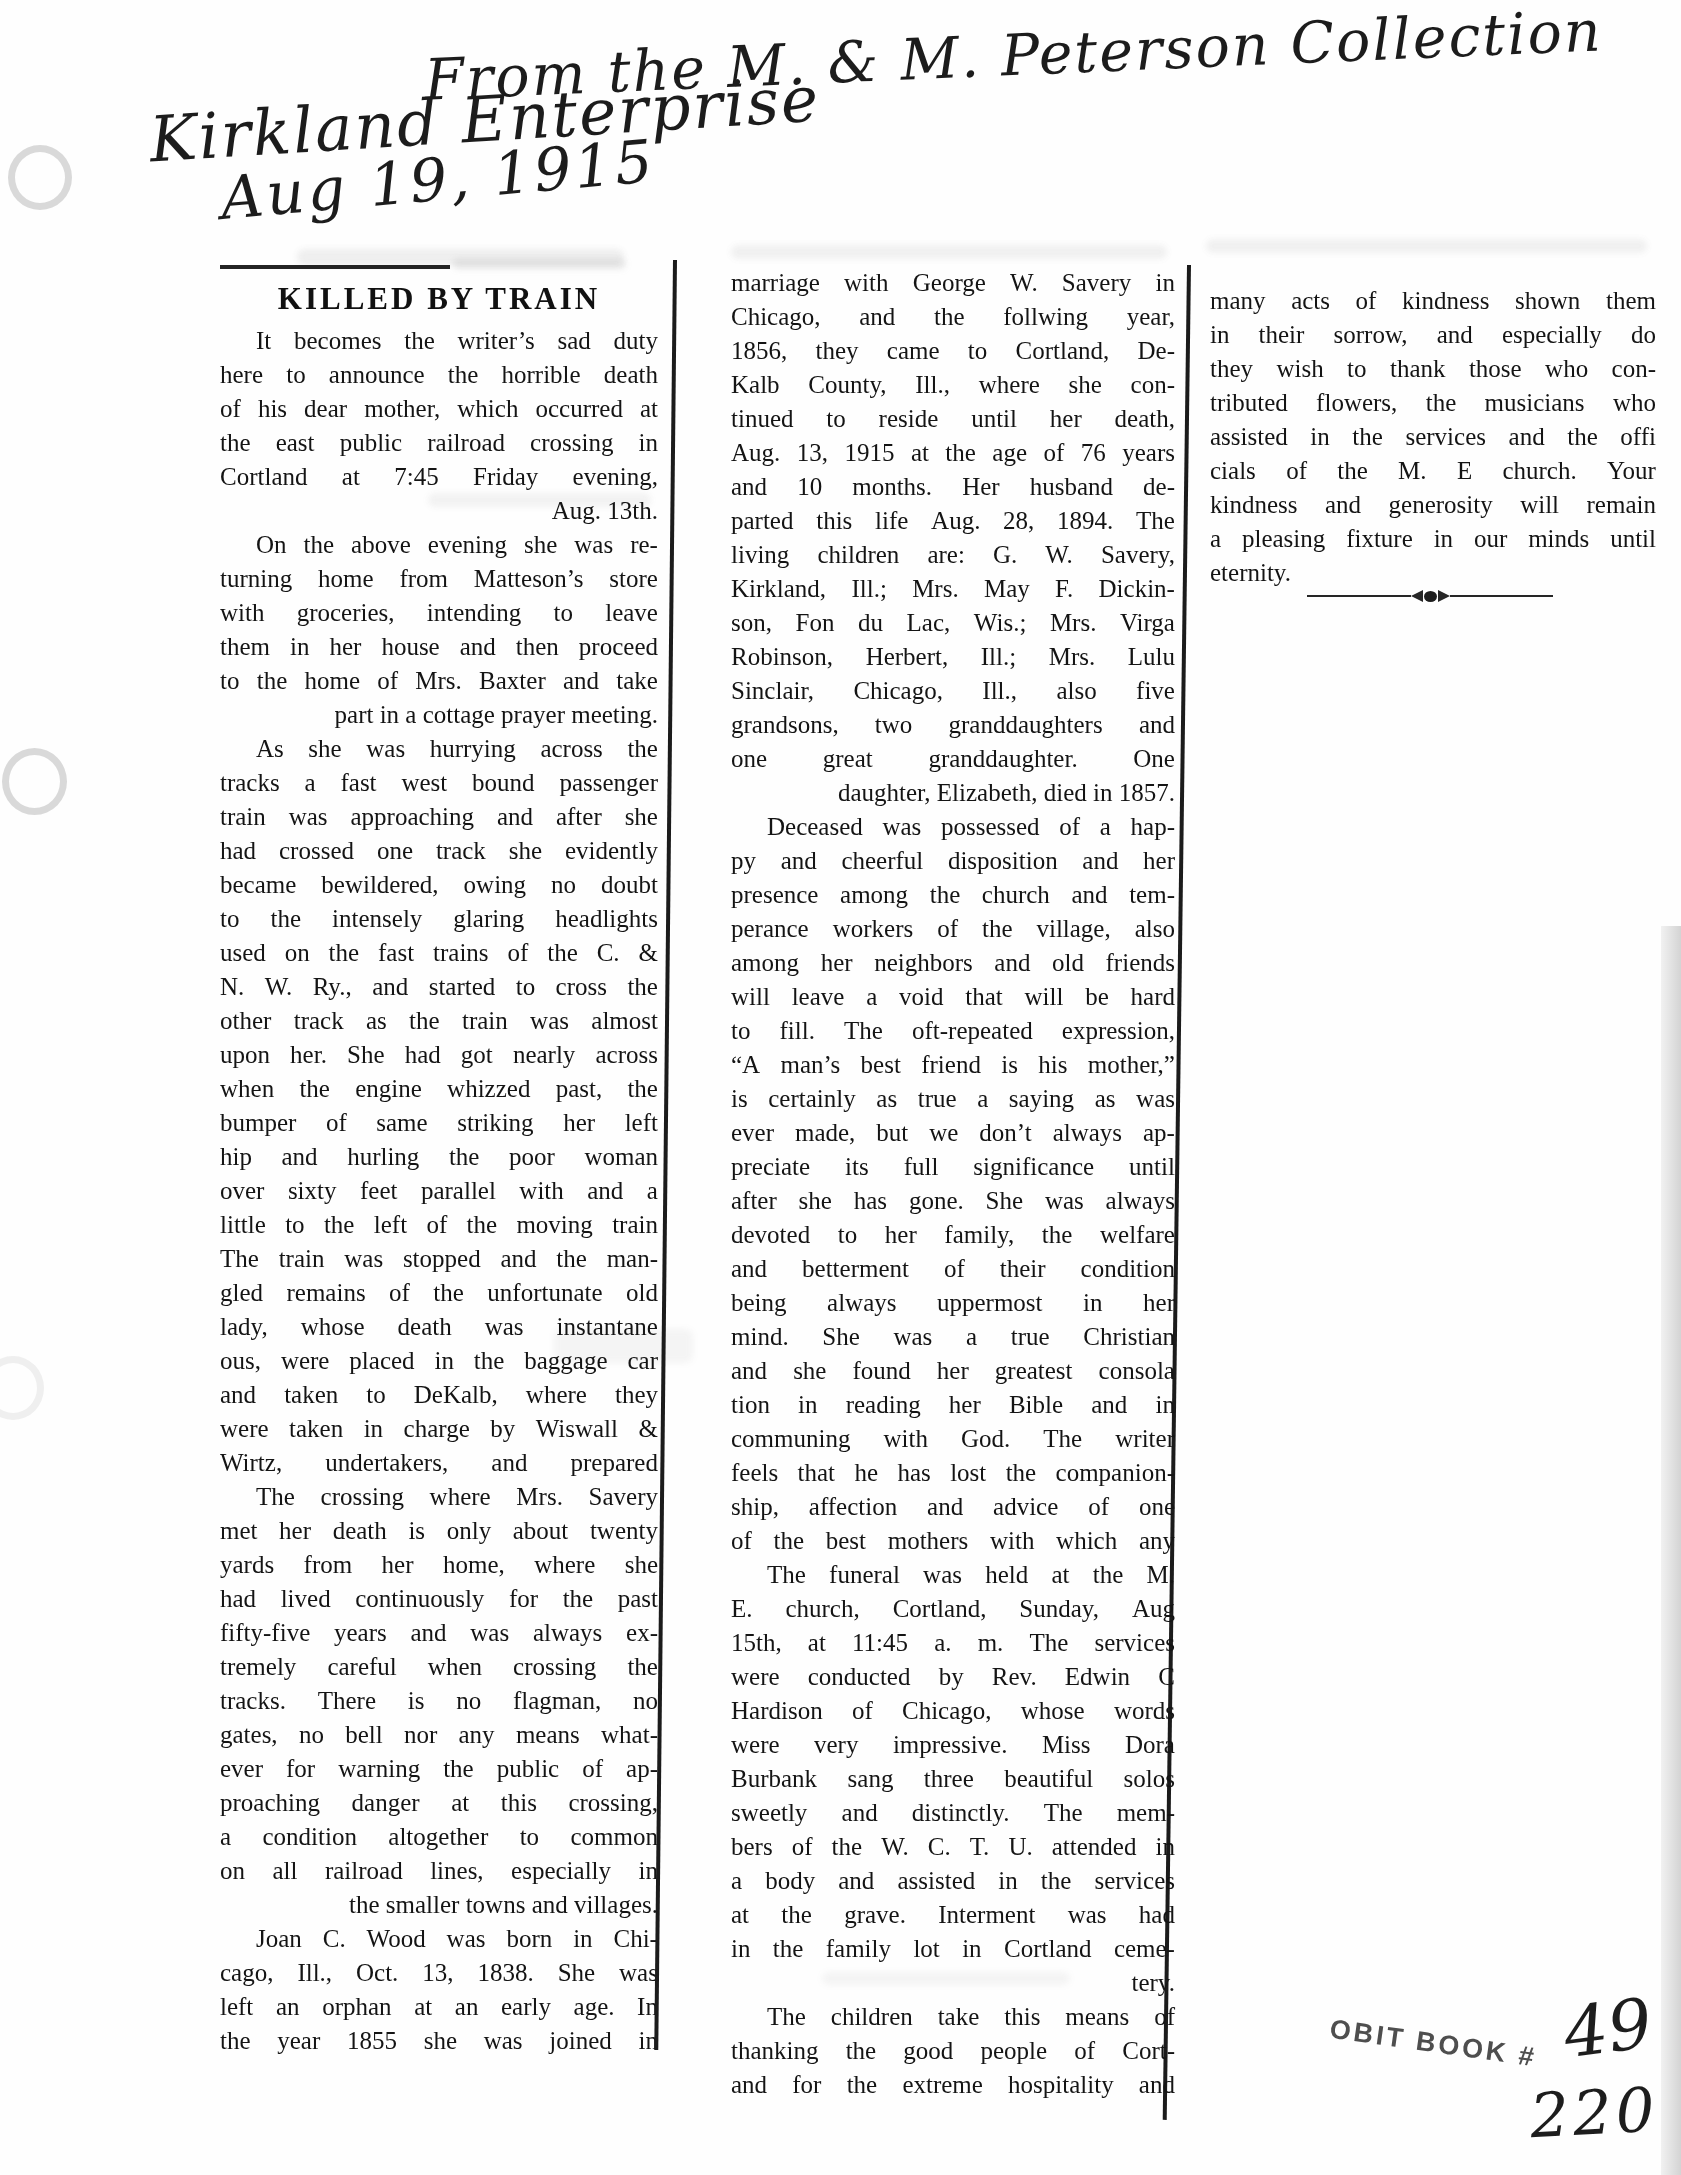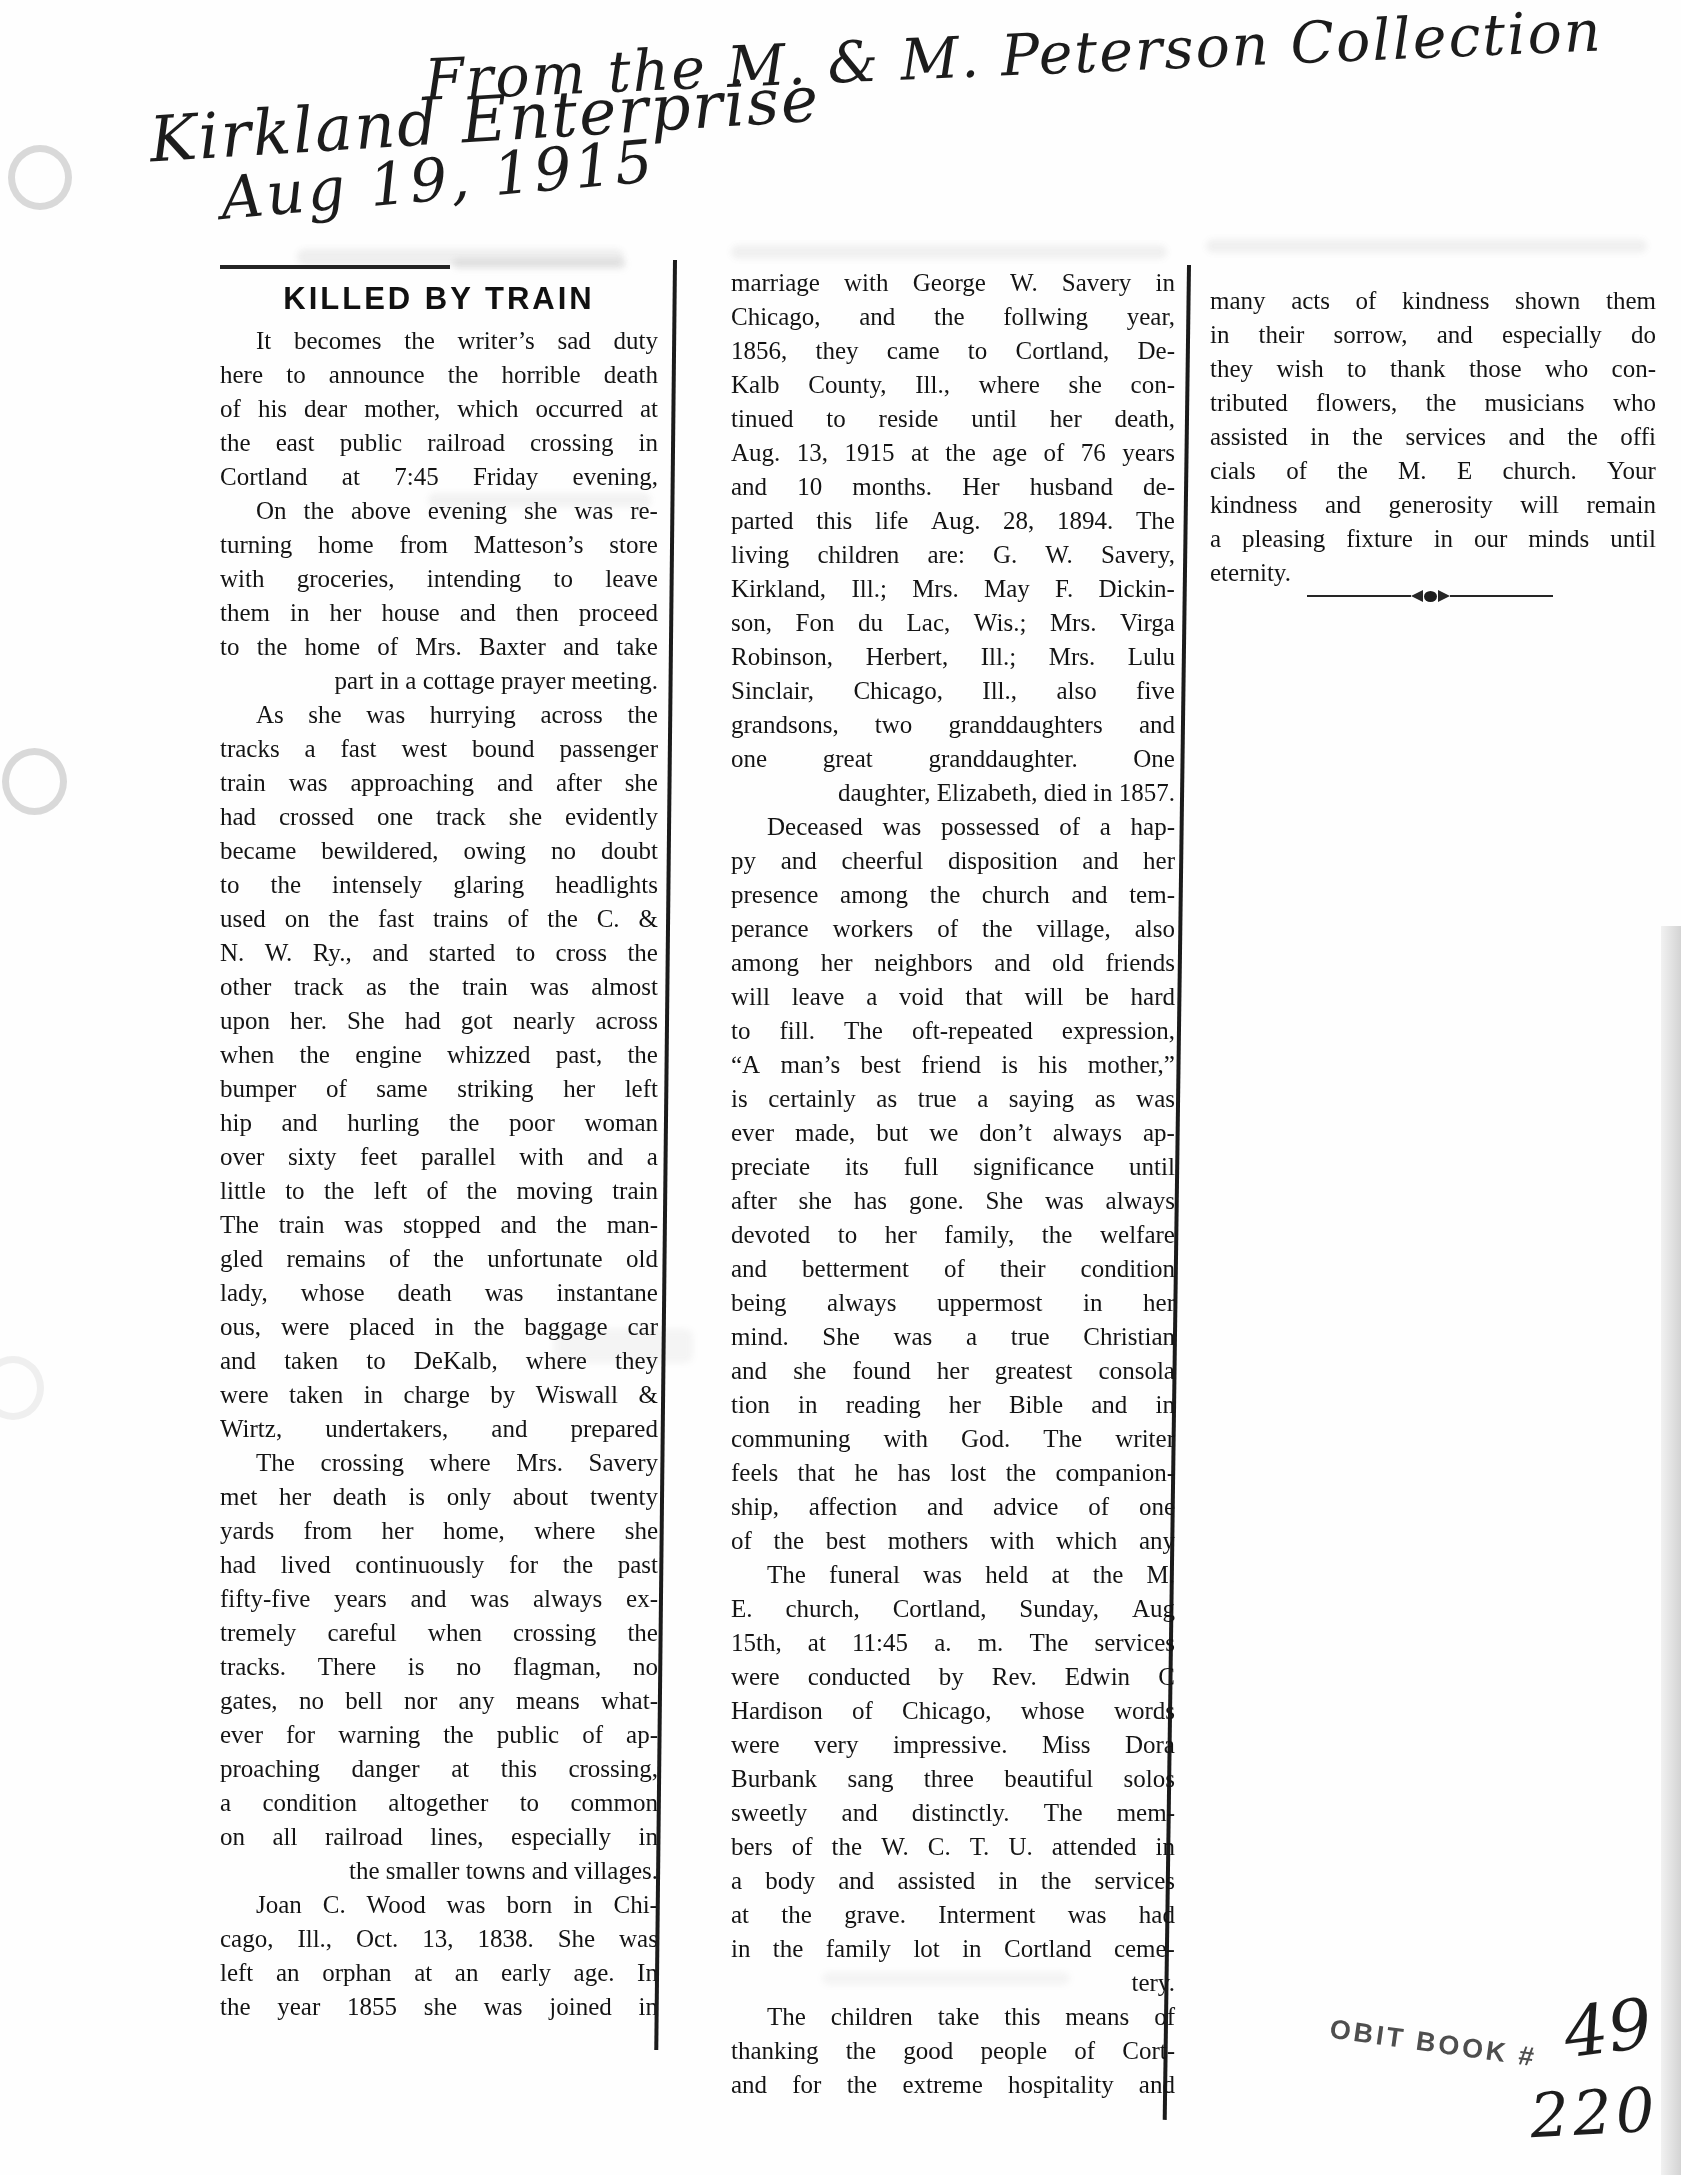--- a/index.html
+++ b/index.html
@@ -17,21 +17,21 @@
   .p1{left:8px;top:145px;width:50px;height:51px;}
   .p2{left:2px;top:748px;width:51px;height:53px;}
   .p3{left:-18px;top:1356px;width:48px;height:50px;opacity:.4;}
 
   
   .col{position:absolute;}
   .col1{left:220px;top:259px;width:438px;}
   .col2{left:731px;top:269px;width:444px;}
   .col3{left:1210px;top:287px;width:446px;}
   .headrule{position:absolute;left:0;top:6px;width:230px;height:4px;background:#242424;}
-  .headline{position:absolute;left:0;top:22px;width:100%;text-align:center;font-weight:bold;font-size:31px;letter-spacing:3px;font-family:Liberation Sans, sans-serif;color:#111;}
+  .headline{position:absolute;left:0;top:22px;width:100%;text-align:center;font-weight:bold;font-size:31px;letter-spacing:3px;font-family:Liberation Serif, serif;color:#111;}
   .lines{position:relative;}
   .col1 .lines{margin-top:68px;text-align:right;}
   .col1 .tline{height:34px;}
   .col2 .tline{height:34px;text-align:right;}
   .col3 .tline{height:34px;}
   .tline{display:flex;justify-content:space-between;font-size:25px;color:#141414;white-space:nowrap;overflow:visible;}
   .tline.last{display:block;}
   .tline.ind{padding-left:36px;}
 
   
@@ -117,20 +117,21 @@
           <span>crossing</span>
           <span>in</span>
         </div>
         <div class="tline">
           <span>Cortland</span>
           <span>at</span>
           <span>7:45</span>
           <span>Friday</span>
           <span>evening,</span>
         </div>
+        <div class="tline last">Aug. 13th.</div>
         <div class="tline ind">
           <span>On</span>
           <span>the</span>
           <span>above</span>
           <span>evening</span>
           <span>she</span>
           <span>was</span>
           <span>re-</span>
         </div>
         <div class="tline">

